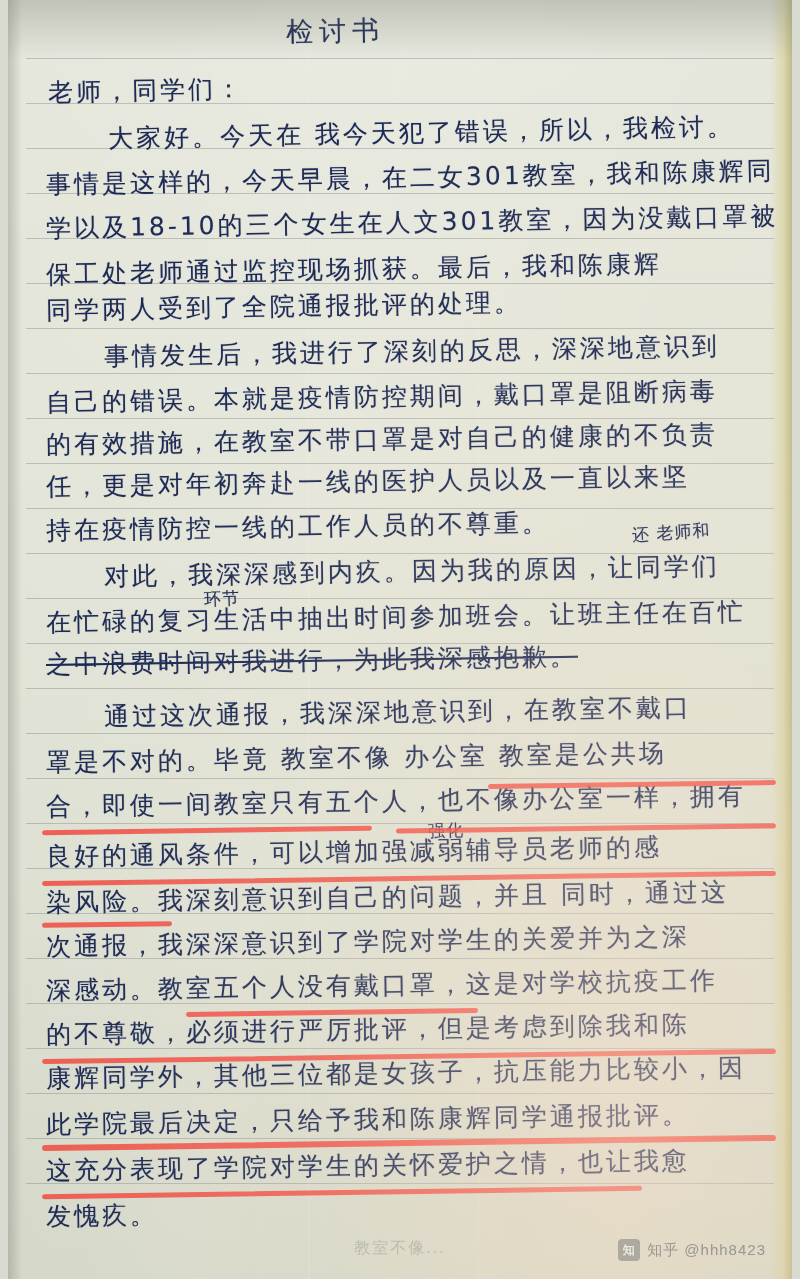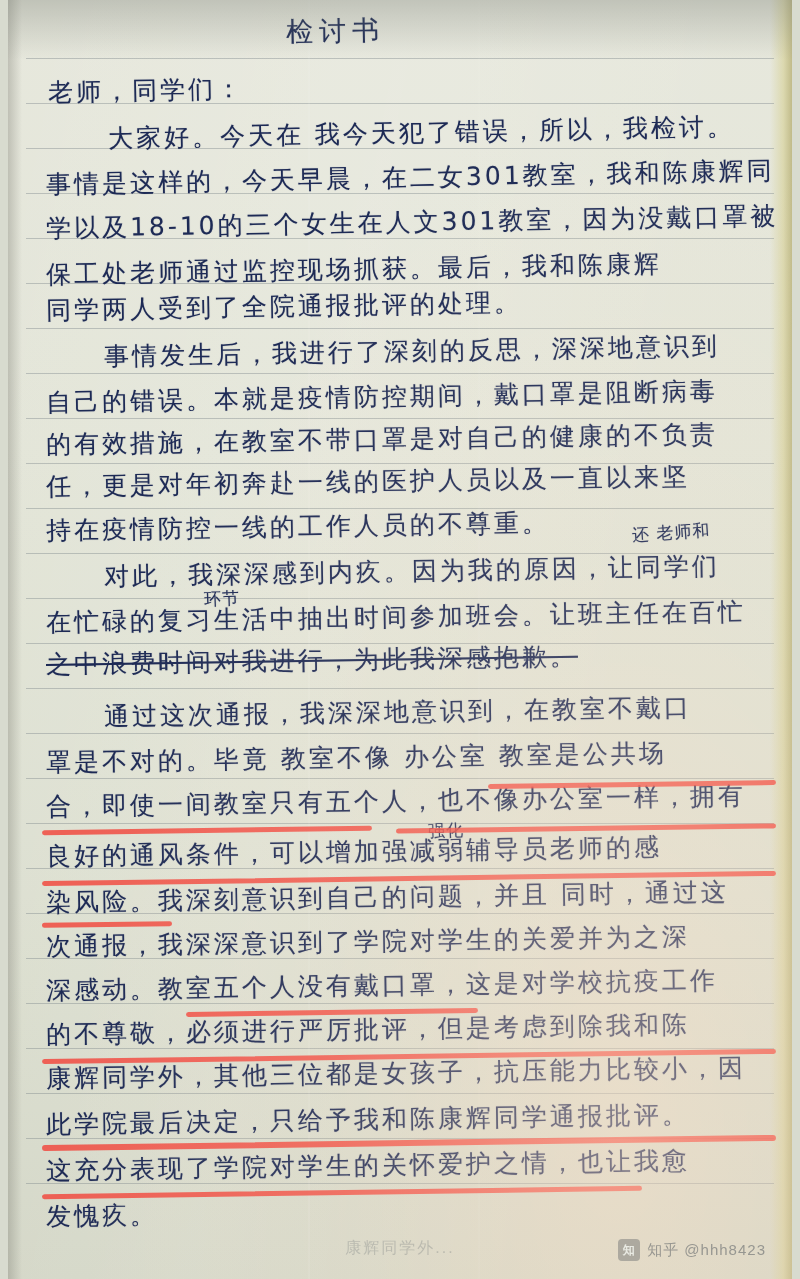--- a/index.html
+++ b/index.html
@@ -230,19 +230,19 @@
     <div class="redline" style="left:34px; top:876px; width:734px; height:5px; transform: rotate(-0.8deg);"></div>
     <div class="redline" style="left:34px; top:922px; width:130px; height:5px; transform: rotate(-0.8deg);"></div>
     <div class="redline" style="left:178px; top:1010px; width:292px; height:5px; transform: rotate(-0.8deg);"></div>
     <div class="redline" style="left:34px; top:1054px; width:734px; height:5px; transform: rotate(-0.8deg);"></div>
     <div class="redline" style="left:34px; top:1140px; width:734px; height:6px; transform: rotate(-0.8deg);"></div>
     <div class="redline" style="left:34px; top:1190px; width:600px; height:5px; transform: rotate(-0.8deg);"></div>
 
     <div class="light-wash"></div>
     <div class="shadow-top"></div>
 
-    <div class="wm-center">康辉同学外...</div>
+    <div class="wm-center">教室不像...</div>
     <div class="watermark">
       <span class="wm-logo">知</span>
       <span>知乎 @hhh8423</span>
     </div>
   </div>
 </div>
 
 </body></html>

